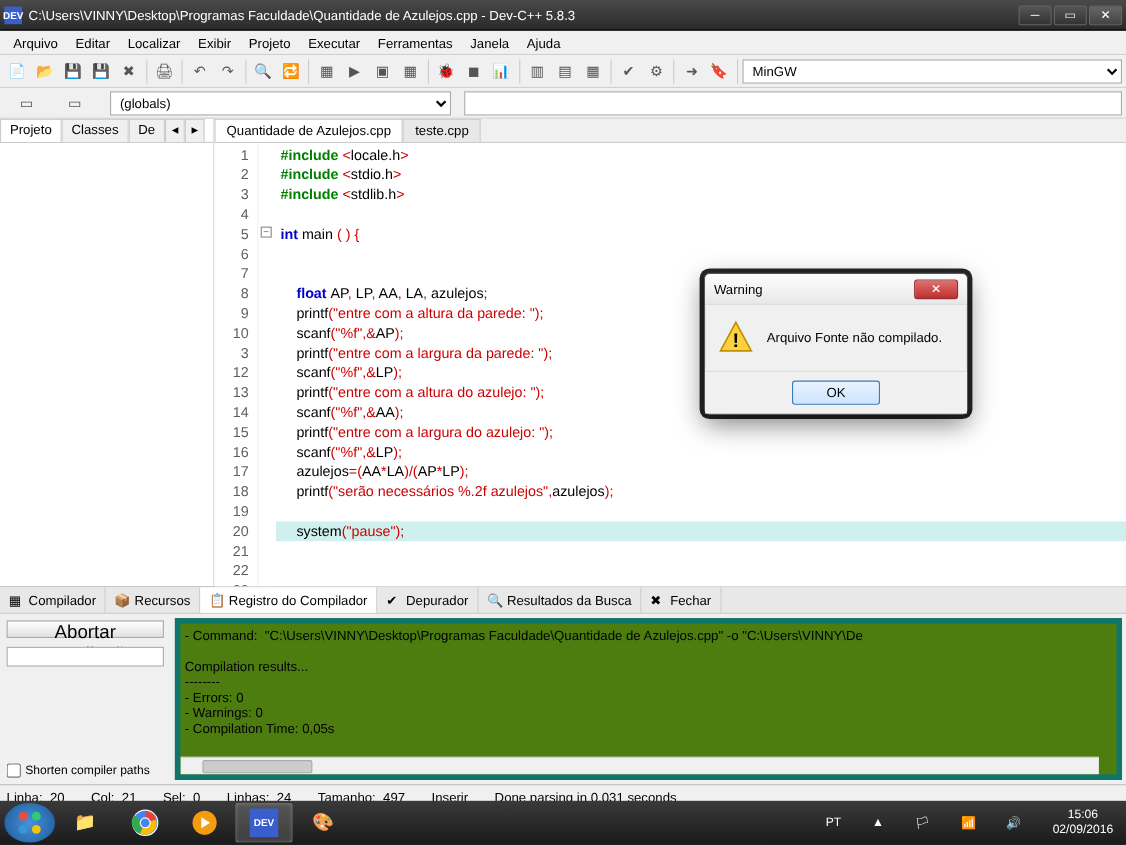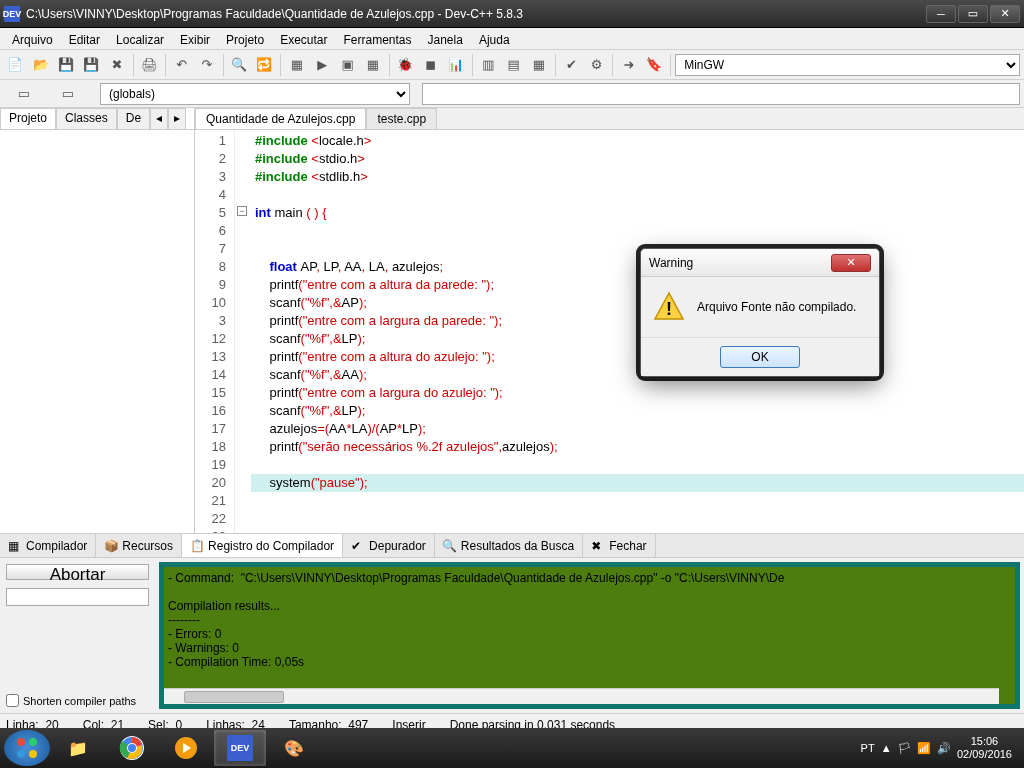--- a/index.html
+++ b/index.html
@@ -56,21 +56,21 @@
 .botlog { flex: 1; background: #4d7c0f; border: 5px solid #0f766e; margin: 4px; font-family: Consolas, monospace; font-size: 12px; padding: 4px; white-space: pre; overflow: hidden; position: relative; }
 .botlog-h { position: absolute; bottom: 0; left: 0; right: 16px; height: 16px; background: #f0f0f0; border-top: 1px solid #ccc; }
 .botlog-h .thumb { position: absolute; left: 20px; width: 100px; height: 12px; top: 2px; background: #ccc; border: 1px solid #aaa; border-radius: 2px; }
 .statusbar { height: 22px; background: #f0f0f0; border-top: 1px solid #ccc; display: flex; align-items: center; font-size: 12px; padding: 0 6px; gap: 24px; }
 .statusbar .cell { white-space: nowrap; }
 .taskbar { position: absolute; bottom: 0; left: 0; right: 0; height: 40px; background: linear-gradient(#3a3a3a,#1a1a1a); display: flex; align-items: center; padding: 0 4px; }
 .startbtn { width: 46px; height: 36px; border-radius: 50%; background: radial-gradient(circle,#4a90d9,#1a5a9a); display: flex; align-items: center; justify-content: center; cursor: pointer; }
 .startbtn svg { width: 24px; height: 24px; }
 .taskicon { width: 52px; height: 36px; margin-left: 2px; display: flex; align-items: center; justify-content: center; cursor: pointer; border-radius: 2px; }
 .taskicon.active { background: rgba(255,255,255,0.15); box-shadow: inset 0 0 4px rgba(255,255,255,0.3); }
-.tray { margin-left: auto; color: #fff; font-size: 11px; display: flex; align-items: center; gap: 6px; padding-right: 8px; }
+.tray { margin-left: auto; color: #fff; font-size: 11px; display: flex; align-items: center; gap: 28px; padding-right: 8px; }
 .tray .clock { text-align: center; line-height: 13px; }
 .dialog { position: absolute; left: 640px; top: 248px; width: 240px; background: #f0f0f0; border: 1px solid #555; box-shadow: 0 0 0 4px rgba(0,0,0,0.85), 0 8px 24px rgba(0,0,0,0.5); border-radius: 5px; z-index: 50; }
 .dialog-title { height: 28px; background: linear-gradient(#fdfdfd,#e8e8e8); border-bottom: 1px solid #ccc; display: flex; align-items: center; padding: 0 8px; font-size: 12px; border-radius: 5px 5px 0 0; }
 .dialog-close { width: 40px; height: 18px; background: linear-gradient(#e07070,#c03030); border: 1px solid #903030; border-radius: 3px; color: #fff; margin-left: auto; display: flex; align-items: center; justify-content: center; font-size: 11px; cursor: pointer; }
 .dialog-body { padding: 14px 12px; display: flex; align-items: center; gap: 12px; font-size: 12px; }
 .warnicon { width: 32px; height: 32px; }
 .dialog-footer { padding: 8px; text-align: center; border-top: 1px solid #ddd; background: #f0f0f0; }
 .okbtn { width: 80px; height: 22px; border: 1px solid #3a7ac0; background: linear-gradient(#eaf3ff,#cde4ff); font-size: 12px; cursor: pointer; border-radius: 3px; }
 </style>
 </head>

